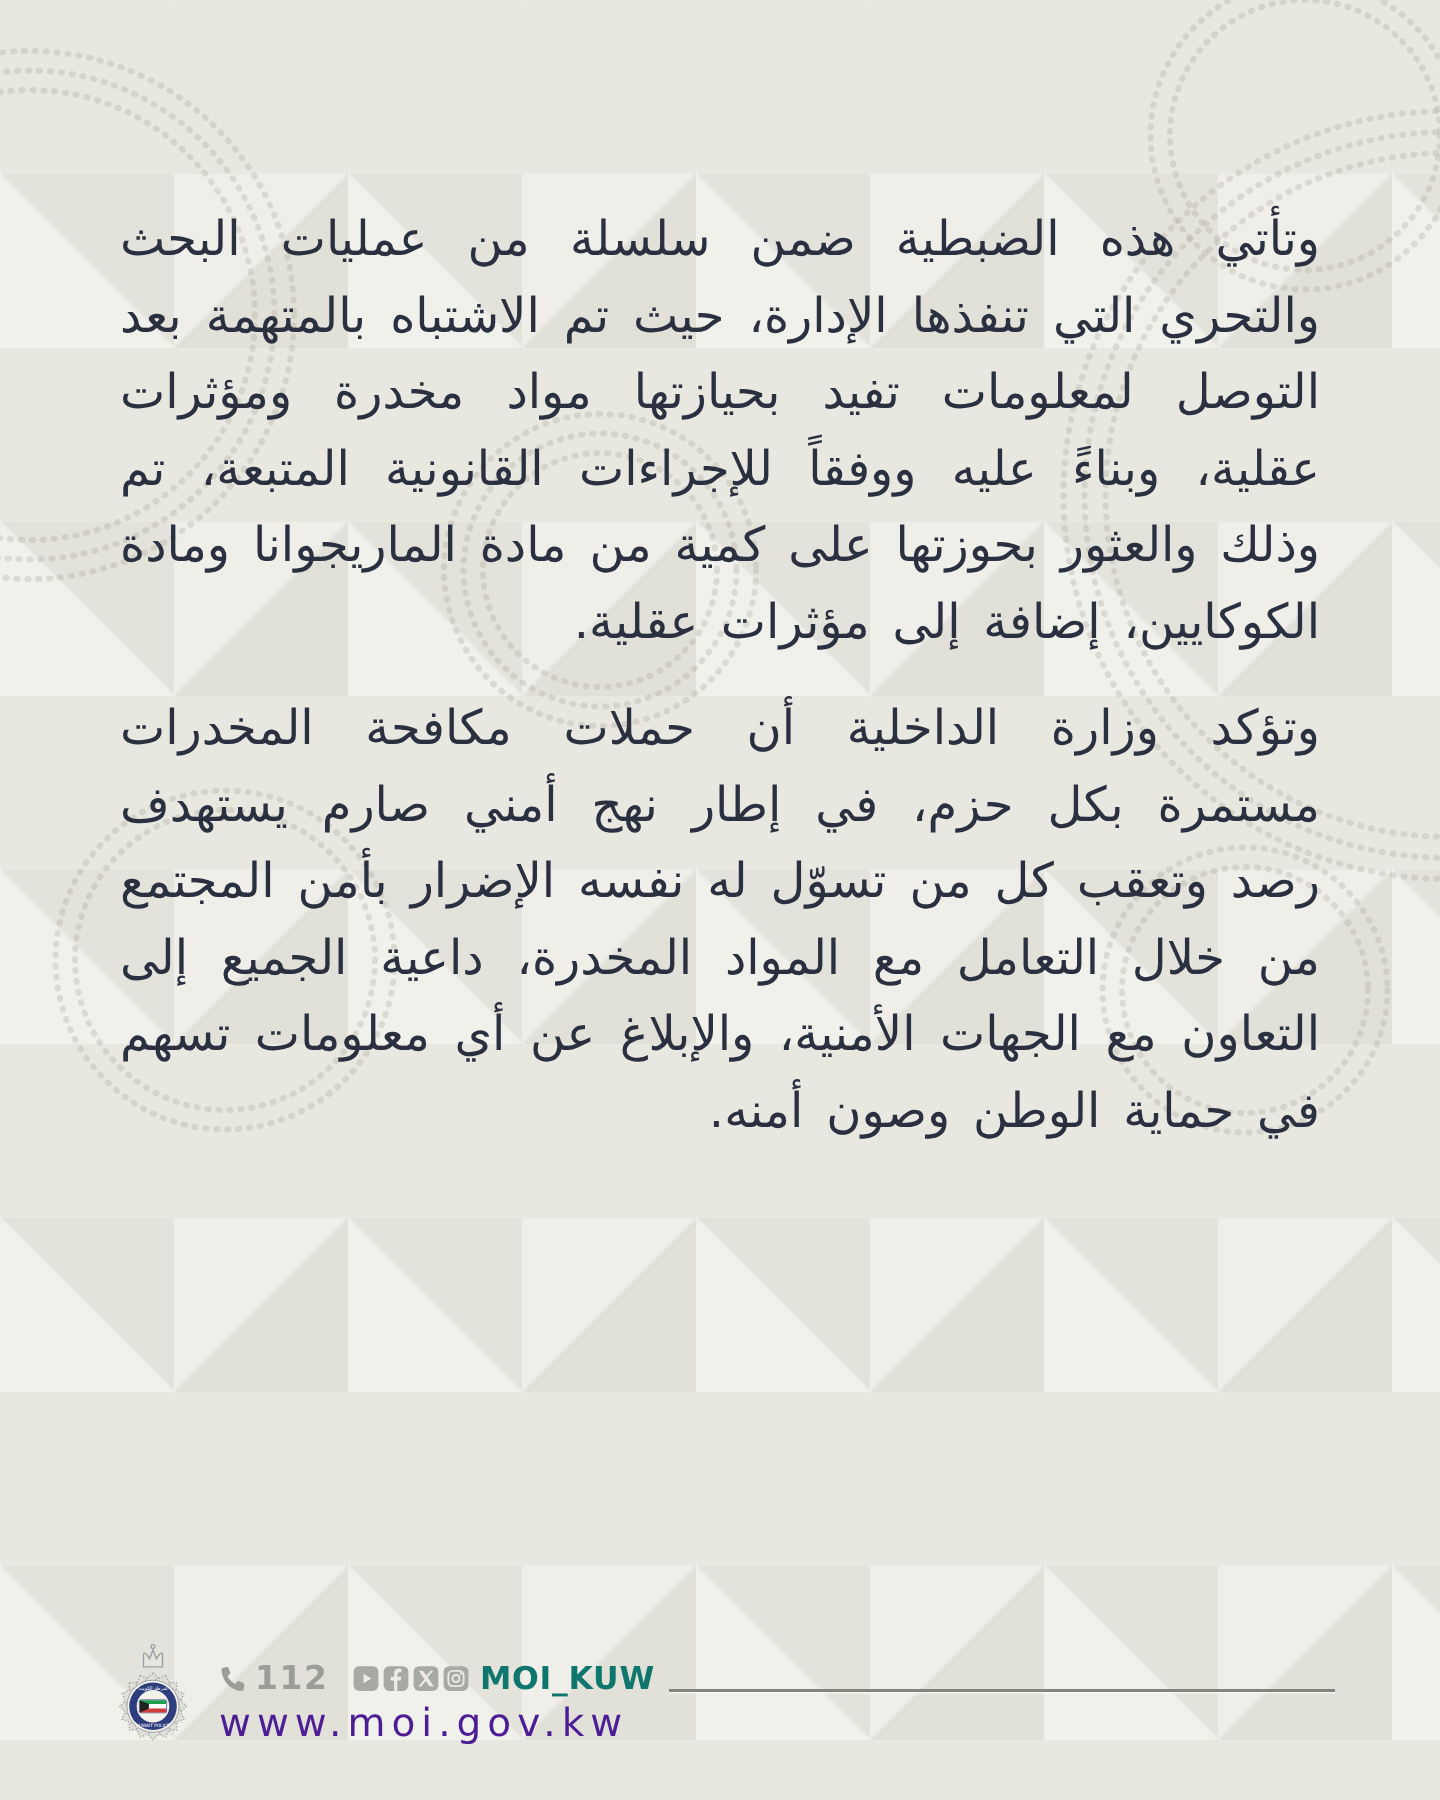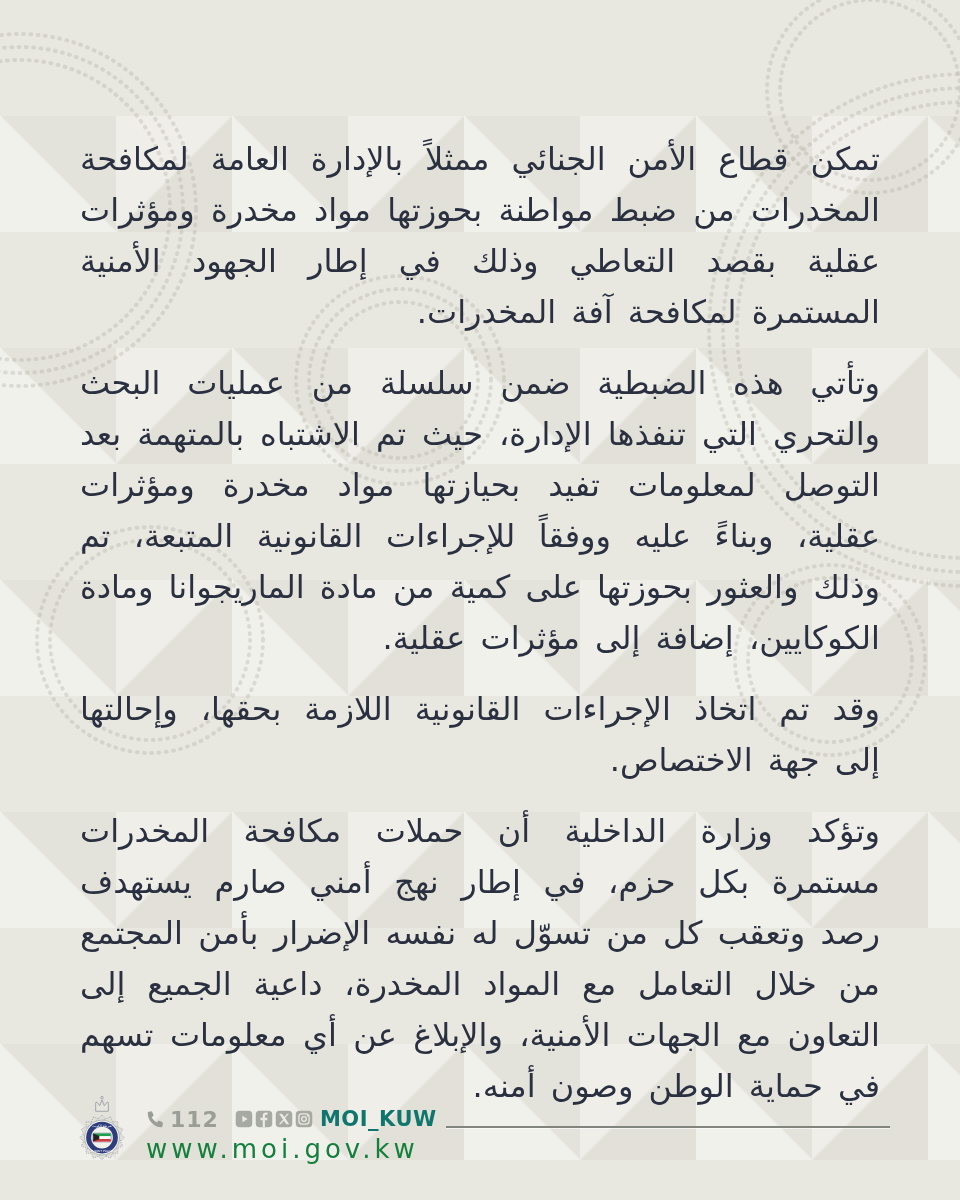--- a/index.html
+++ b/index.html
@@ -31,21 +31,21 @@
   .badge-wrap { width:58px; flex:0 0 58px; }
   .badge-wrap svg { display:block; width:58px; height:78px; }
   .footer-main { flex:1; margin-left:15px; padding-top:13px; min-width:0; }
   .row1 { display:flex; align-items:center; height:24px; }
   .phone-icon svg { width:19px; height:19px; display:block; }
   .emergency-num { font-size:22px; font-weight:bold; color:#9b9d97; margin:0 16px 0 5px; letter-spacing:1px; }
   .socials { display:flex; align-items:center; gap:2px; }
   .social svg { width:18px; height:18px; display:block; }
   .handle { font-size:21px; font-weight:bold; color:#0f766e; margin-left:7px; letter-spacing:0.5px; white-space:nowrap; }
   .rule { flex:1; height:2px; background:#82847e; align-self:flex-end; margin:0 0 3px 9px; box-shadow:0 1px 0 rgba(255,255,255,.6); }
-  .row2 { font-size:26px; letter-spacing:4px; color:#15803d; margin-top:3px; }
+  .row2 { font-size:26px; letter-spacing:4px; color:#4c1d95; margin-top:3px; }
 </style>
 </head>
 <body>
 
 <svg class="ornaments" width="960" height="1200" viewBox="0 0 960 1200">
   <g fill="none" stroke="#aeac9c" stroke-opacity="0.32" stroke-width="4" stroke-dasharray="0.8 6.5" stroke-linecap="round">
     <circle cx="20" cy="210" r="150"></circle>
       <circle cx="20" cy="210" r="163"></circle>
       <circle cx="20" cy="210" r="176"></circle>
     <circle cx="400" cy="380" r="78"></circle>
@@ -57,23 +57,21 @@
     <circle cx="870" cy="90" r="90"></circle>
       <circle cx="870" cy="90" r="103"></circle>
     <circle cx="150" cy="640" r="100"></circle>
       <circle cx="150" cy="640" r="113"></circle>
     <circle cx="830" cy="660" r="82"></circle>
       <circle cx="830" cy="660" r="95"></circle>
   </g>
 </svg>
 
 <main class="article" dir="rtl">
-  <p>تمكن قطاع الأمن الجنائي ممثلاً بالإدارة العامة لمكافحة المخدرات من ضبط مواطنة بحوزتها مواد مخدرة ومؤثرات عقلية بقصد التعاطي وذلك في إطار الجهود الأمنية المستمرة لمكافحة آفة المخدرات.</p>
   <p>وتأتي هذه الضبطية ضمن سلسلة من عمليات البحث والتحري التي تنفذها الإدارة، حيث تم الاشتباه بالمتهمة بعد التوصل لمعلومات تفيد بحيازتها مواد مخدرة ومؤثرات عقلية، وبناءً عليه ووفقاً للإجراءات القانونية المتبعة، تم وذلك والعثور بحوزتها على كمية من مادة الماريجوانا ومادة الكوكايين، إضافة إلى مؤثرات عقلية.</p>
-  <p>وقد تم اتخاذ الإجراءات القانونية اللازمة بحقها، وإحالتها إلى جهة الاختصاص.</p>
   <p>وتؤكد وزارة الداخلية أن حملات مكافحة المخدرات مستمرة بكل حزم، في إطار نهج أمني صارم يستهدف رصد وتعقب كل من تسوّل له نفسه الإضرار بأمن المجتمع من خلال التعامل مع المواد المخدرة، داعية الجميع إلى التعاون مع الجهات الأمنية، والإبلاغ عن أي معلومات تسهم في حماية الوطن وصون أمنه.</p>
 </main>
 
 <footer class="footer">
 
   <div class="badge-wrap">
     <svg viewBox="0 0 64 86">
 
       <g stroke="#9aa0a8" stroke-width="1" fill="#e6e5de">
         <circle cx="32" cy="4" r="1.4"></circle>

